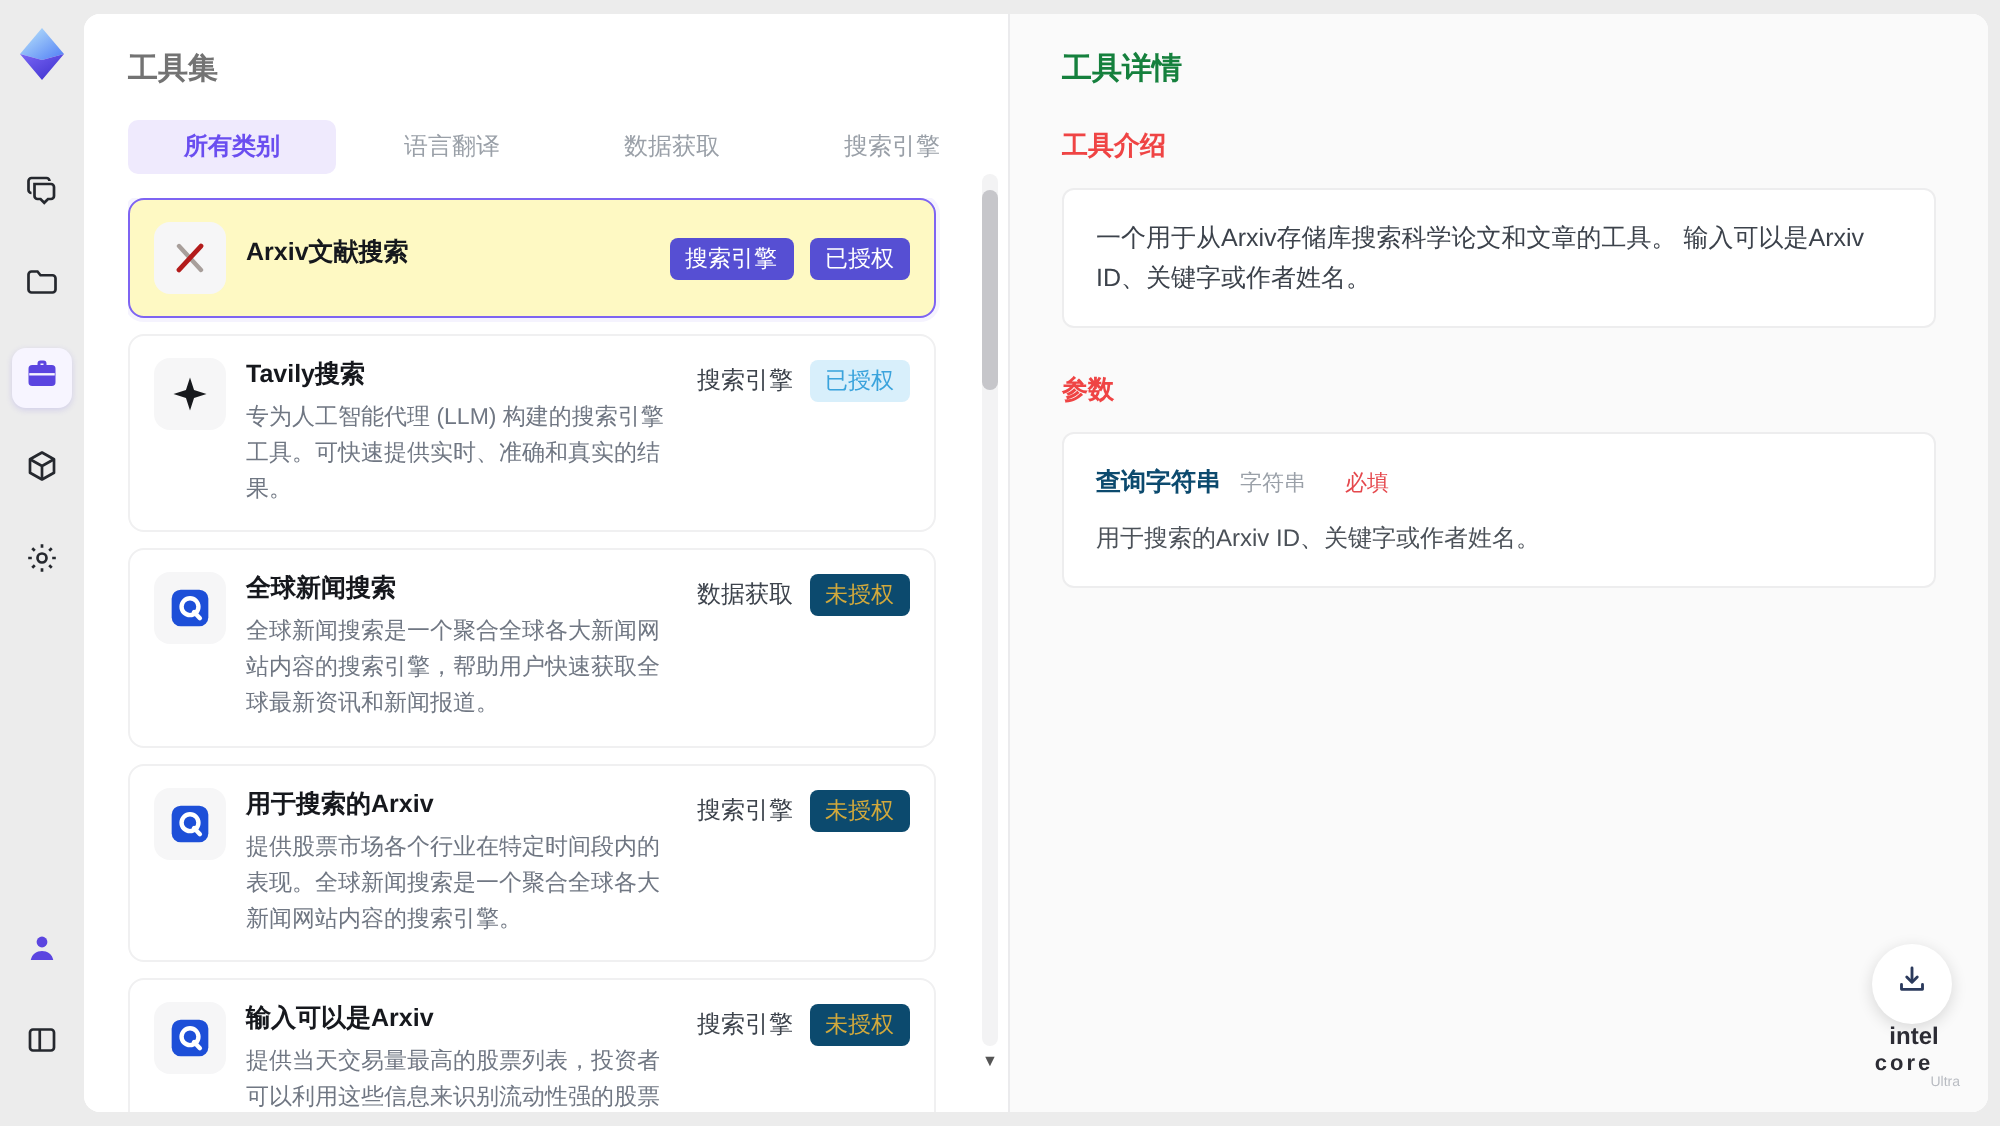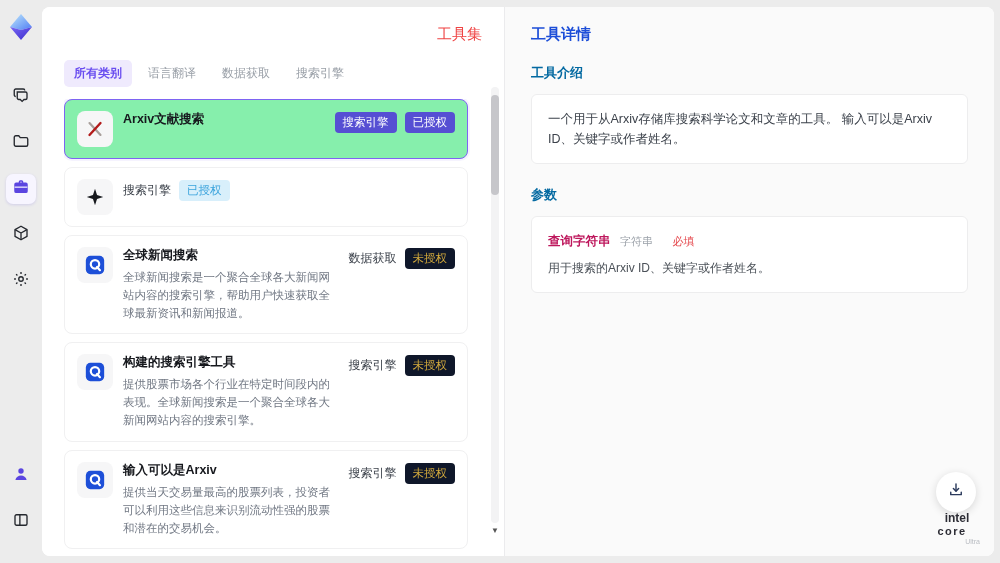--- a/index.html
+++ b/index.html
@@ -15,55 +15,55 @@
   .rail .nav-item svg { width:18px; height:18px; }
   .rail .nav-item.active { background:#f7f5ff; box-shadow:0 1px 3px rgba(90,70,220,.18); }
   .rail-bottom { margin-top:auto; display:flex; flex-direction:column; align-items:center; padding-bottom:10px; }
 
   
   .content { position:absolute; left:42px; top:7px; right:6px; bottom:7px; background:#fff;
              border-radius:8px; overflow:hidden; display:flex; }
 
   
   .left-panel { width:462px; position:relative; padding:18px 22px 0 22px; background:#fff; flex:none; }
-  .page-title { font-size:15px; font-weight:normal; color:#ef4444; margin-bottom:16px;text-align:right; }
+  .page-title { font-size:15px; font-weight:bold; color:#737373; margin-bottom:16px; }
   .tabs { display:flex; align-items:center; gap:6px; margin-bottom:12px; }
-  .tab { font-size:12px; color:#9aa0a8; padding:5px 10px; border-radius:5px; cursor:pointer; white-space:nowrap; }
+  .tab { font-size:12px; color:#9aa0a8; padding:5px 28px; border-radius:5px; cursor:pointer; white-space:nowrap; }
   .tab.active { color:#6a4ef0; background:#efeafd; font-weight:bold; }
 
   .tool-list { height:462px; overflow:hidden; padding-right:14px; }
   .tool-card { display:flex; gap:10px; padding:11px 12px; border:1px solid #f0f0f1; border-radius:8px;
                margin-bottom:8px; background:#fff; cursor:pointer; align-items:flex-start; }
-  .tool-card.selected { border:1.5px solid #7e64f2; background:#86efac; box-shadow:0 0 0 2px rgba(126,100,242,.08); }
+  .tool-card.selected { border:1.5px solid #7e64f2; background:#fef9c3; box-shadow:0 0 0 2px rgba(126,100,242,.08);align-items:center; }
   .tool-icon { width:36px; height:36px; border-radius:8px; background:#f6f6f7; flex:none;
                display:flex; align-items:center; justify-content:center; }
   .tool-icon svg { width:22px; height:22px; }
   .tool-main { flex:1; min-width:0; }
   .tool-title { font-size:12.5px; font-weight:bold; color:#16181d; margin-bottom:5px; }
   .tool-desc { font-size:11.5px; color:#707783; line-height:1.55; max-width:262px; }
   .tool-side { display:flex; gap:8px; align-items:center; flex:none; padding-top:1px; }
   .cat-label { font-size:12px; color:#3d434c; }
   .badge { font-size:11.5px; padding:3px 8px; border-radius:4px; white-space:nowrap; }
   .badge.purple { background:#564fd3; color:#fff; }
   .badge.authorized { background:#d8effb; color:#3aa3dc; }
-  .badge.unauthorized { background:#0f172a; color:#d2a93c; }
+  .badge.unauthorized { background:#0c4a6e; color:#d2a93c; }
 
   
   .scrollbar { position:absolute; right:5px; top:80px; width:8px; height:436px; background:#f3f3f4; border-radius:4px; }
   .scroll-thumb { position:absolute; left:0; top:8px; width:8px; height:100px; background:#c6c6ca; border-radius:4px; cursor:grab; }
   .scroll-arrow { position:absolute; left:0; bottom:-12px; width:8px; text-align:center; font-size:8px; color:#555; cursor:pointer; }
 
   
   .right-panel { flex:1; background:#fafafa; border-left:1px solid #ebebed; padding:18px 26px; position:relative; }
-  .detail-title { font-size:15px; font-weight:bold; color:#1d4ed8; margin-bottom:20px; }
-  .section-heading { font-size:13px; font-weight:bold; color:#0369a1; margin-bottom:12px; }
+  .detail-title { font-size:15px; font-weight:bold; color:#15803d; margin-bottom:20px; }
+  .section-heading { font-size:13px; font-weight:bold; color:#ef4444; margin-bottom:12px; }
   .detail-card { background:#fff; border:1px solid #ededee; border-radius:6px; padding:14px 16px;
                  font-size:12.5px; color:#3c424b; line-height:1.6; margin-bottom:22px; }
   .param-line { margin-bottom:8px; }
-  .param-name { font-size:12.5px; font-weight:bold; color:#be185d; }
+  .param-name { font-size:12.5px; font-weight:bold; color:#0c4a6e; }
   .param-type { font-size:11px; color:#9aa0a8; margin-left:6px;text-align:right; }
   .param-required { font-size:11px; color:#e5484d; margin-left:16px; }
   .param-desc { font-size:12px; color:#4b5158; }
 
   
   .fab { position:absolute; right:18px; bottom:44px; width:40px; height:40px; border-radius:50%;
          background:#fff; box-shadow:0 2px 8px rgba(0,0,0,.14); display:flex; align-items:center;
          justify-content:center; cursor:pointer; }
   .fab svg { width:18px; height:18px; }
   .brand { position:absolute; right:10px; bottom:10px; width:64px; text-align:center; color:#2c2c34; line-height:1.1; }
@@ -176,20 +176,24 @@
             <span class="badge purple">搜索引擎</span>
             <span class="badge purple">已授权</span>
           </div>
         </div>
         <div class="tool-card">
           <div class="tool-icon">
             <svg viewBox="0 0 24 24" fill="#17191d">
               <path d="M12 3l2.2 6.8L21 12l-6.8 2.2L12 21l-2.2-6.8L3 12l6.8-2.2z"></path>
             </svg>
           </div>
+          <div class="tool-main">
+            <div class="tool-title">Tavily搜索</div>
+            <div class="tool-desc">专为人工智能代理 (LLM) 构建的搜索引擎工具。可快速提供实时、准确和真实的结果。</div>
+          </div>
           <div class="tool-side">
             <span class="cat-label">搜索引擎</span>
             <span class="badge authorized">已授权</span>
           </div>
         </div>
         <div class="tool-card">
           <div class="tool-icon">
             <svg viewBox="0 0 24 24">
               <rect x="2" y="2" width="20" height="20" rx="5" fill="#1d4fd8"></rect>
               <circle cx="12" cy="11.3" r="4.6" fill="none" stroke="#fff" stroke-width="2.4"></circle>
@@ -207,21 +211,21 @@
         </div>
         <div class="tool-card">
           <div class="tool-icon">
             <svg viewBox="0 0 24 24">
               <rect x="2" y="2" width="20" height="20" rx="5" fill="#1d4fd8"></rect>
               <circle cx="12" cy="11.3" r="4.6" fill="none" stroke="#fff" stroke-width="2.4"></circle>
               <path d="M14.2 14.2 L17.4 17.6" stroke="#fff" stroke-width="2.4" stroke-linecap="round"></path>
             </svg>
           </div>
           <div class="tool-main">
-            <div class="tool-title">构建的搜索引擎工具</div>
+            <div class="tool-title">用于搜索的Arxiv</div>
             <div class="tool-desc">提供股票市场各个行业在特定时间段内的表现。全球新闻搜索是一个聚合全球各大新闻网站内容的搜索引擎。</div>
           </div>
           <div class="tool-side">
             <span class="cat-label">搜索引擎</span>
             <span class="badge unauthorized">未授权</span>
           </div>
         </div>
         <div class="tool-card">
           <div class="tool-icon">
             <svg viewBox="0 0 24 24">

